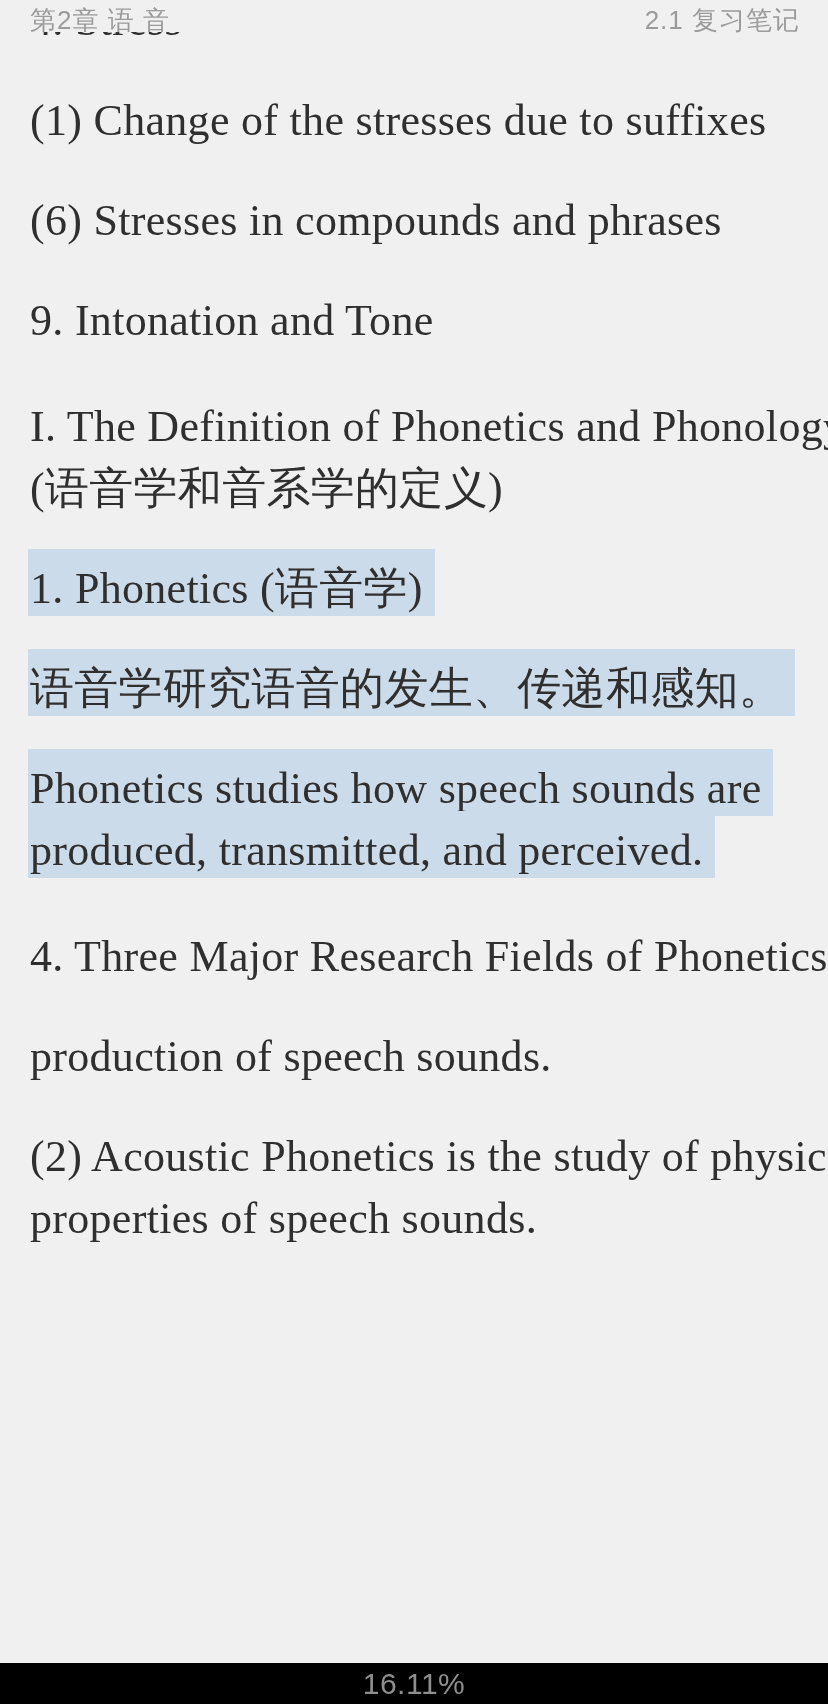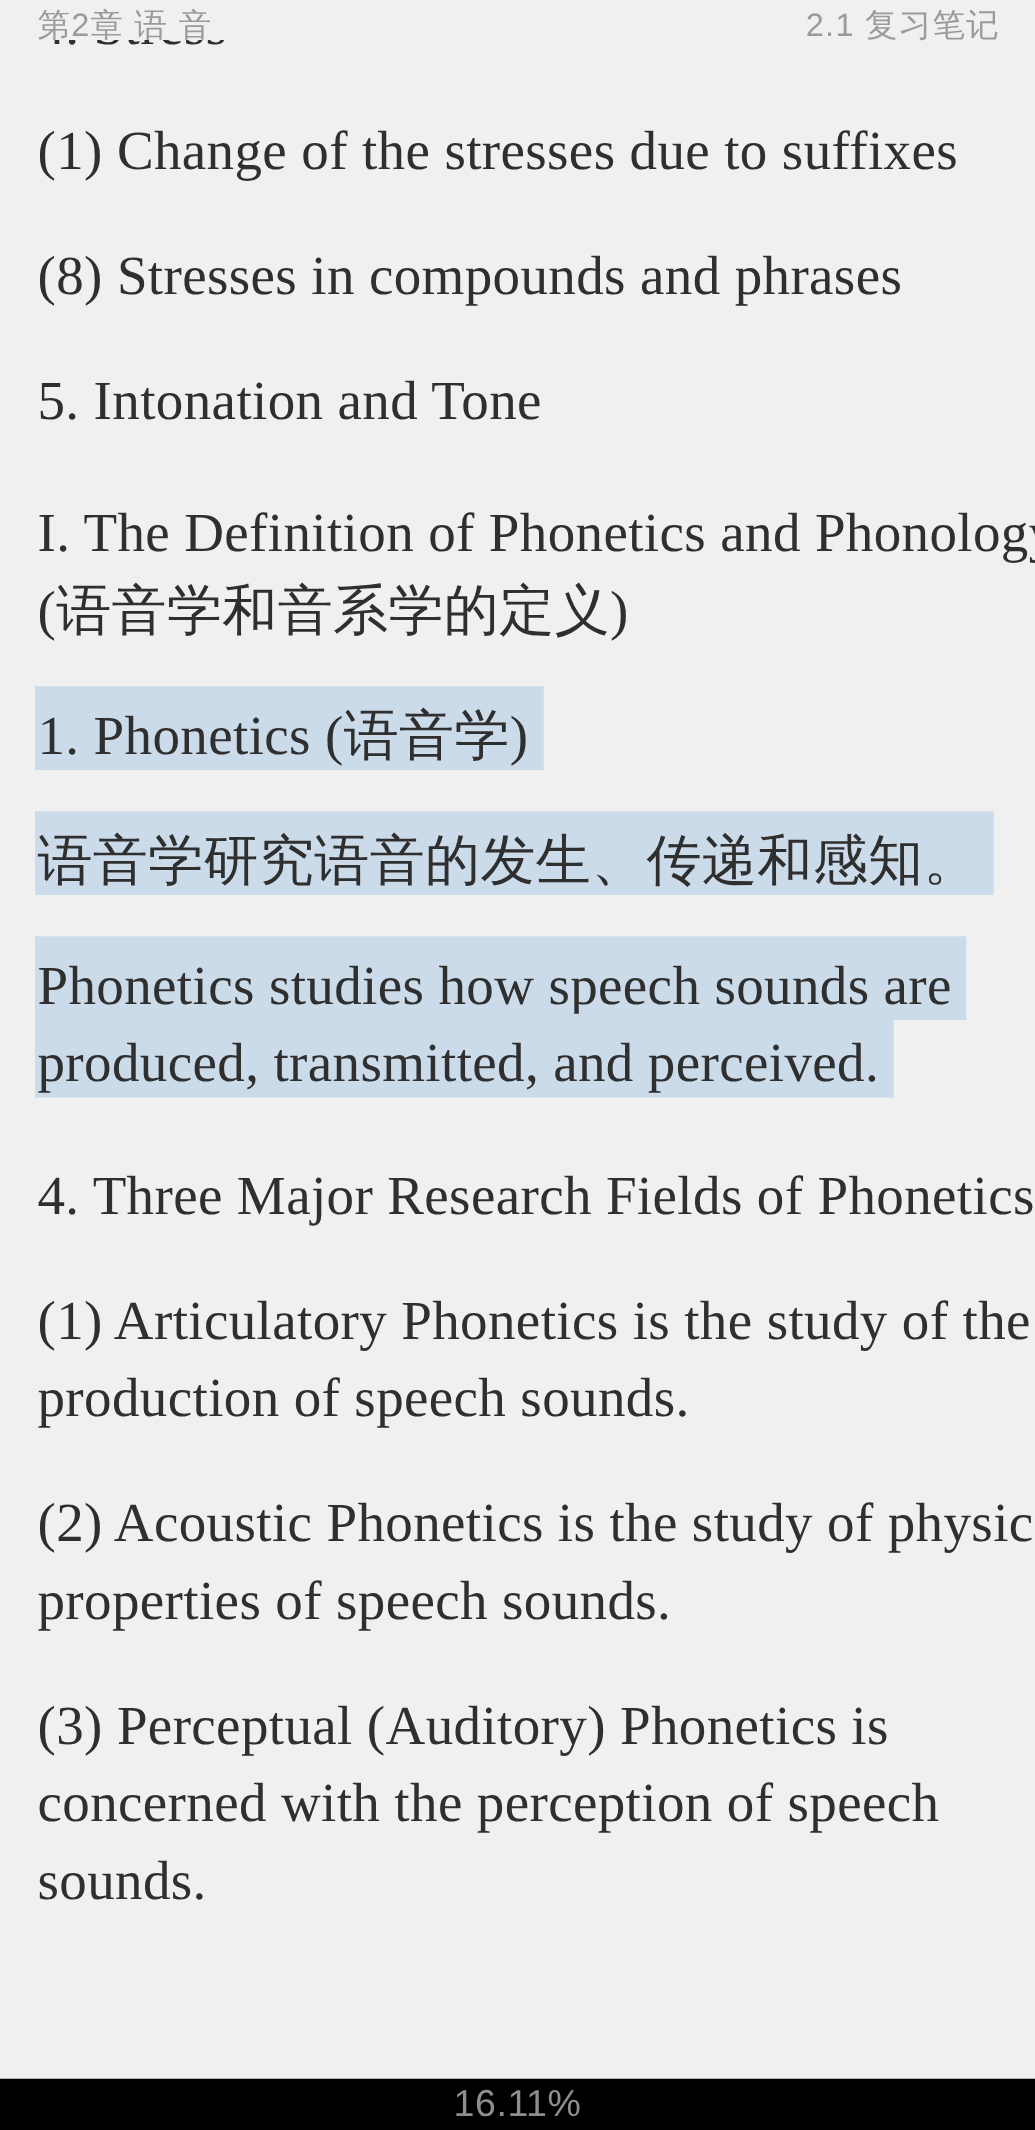--- a/index.html
+++ b/index.html
@@ -87,54 +87,48 @@
   </header>
 
   <main class="reader-content" id="content">
       <div class="para cutoff-top">
         <div class="line">4. Stress</div>
       </div>
       <div class="para">
         <div class="line">(1) Change of the stresses due to suffixes</div>
       </div>
       <div class="para">
-        <div class="line">(8) Stresses in compounds and phrases</div>
+        <div class="line">(6) Stresses in compounds and phrases</div>
       </div>
       <div class="para">
-        <div class="line">5. Intonation and Tone</div>
+        <div class="line">9. Intonation and Tone</div>
       </div>
       <div class="para section-gap">
         <div class="line">I. The Definition of Phonetics and Phonology</div>
         <div class="line">(语音学和音系学的定义)</div>
       </div>
       <div class="para">
         <div class="line"><span class="hl">1. Phonetics (语音学)</span></div>
       </div>
       <div class="para">
         <div class="line"><span class="hl">语音学研究语音的发生、传递和感知。</span></div>
       </div>
       <div class="para">
         <div class="line"><span class="hl">Phonetics studies how speech sounds are</span></div>
         <div class="line"><span class="hl">produced, transmitted, and perceived.</span></div>
       </div>
       <div class="para section-gap">
         <div class="line">4. Three Major Research Fields of Phonetics</div>
       </div>
       <div class="para">
-        <div class="line">(1) Articulatory Phonetics is the study of the</div>
         <div class="line">production of speech sounds.</div>
       </div>
       <div class="para">
         <div class="line">(2) Acoustic Phonetics is the study of physical</div>
         <div class="line">properties of speech sounds.</div>
-      </div>
-      <div class="para">
-        <div class="line">(3) Perceptual (Auditory) Phonetics is</div>
-        <div class="line">concerned with the perception of speech</div>
-        <div class="line">sounds.</div>
       </div>
     </main>
 
   <footer class="progress-footer">
     <span>16.11%</span>
   </footer>
 
 </div>
 
 </body></html>

